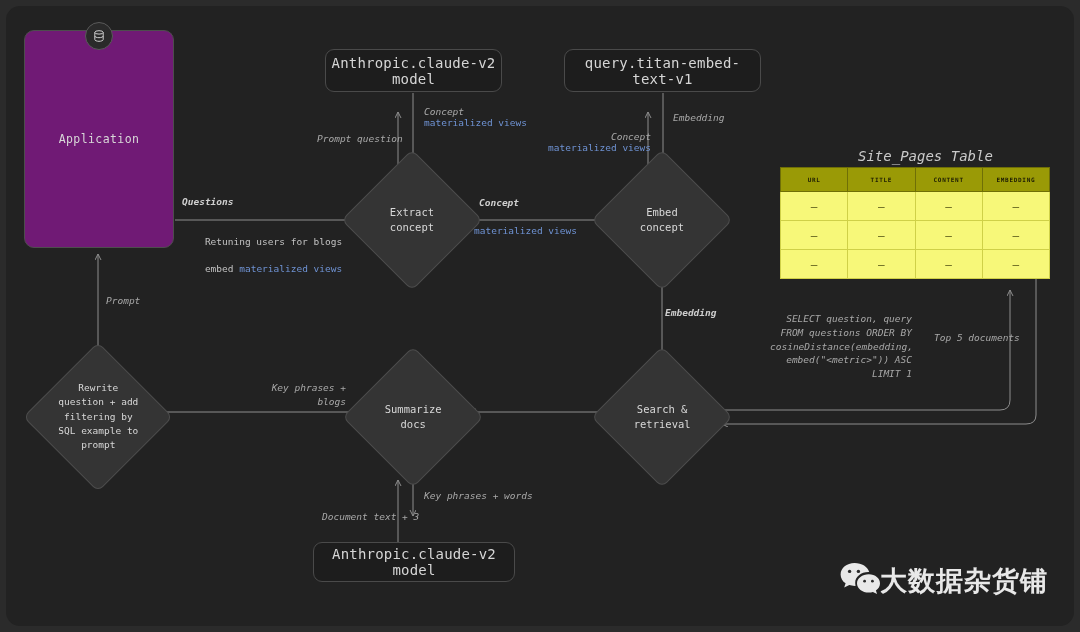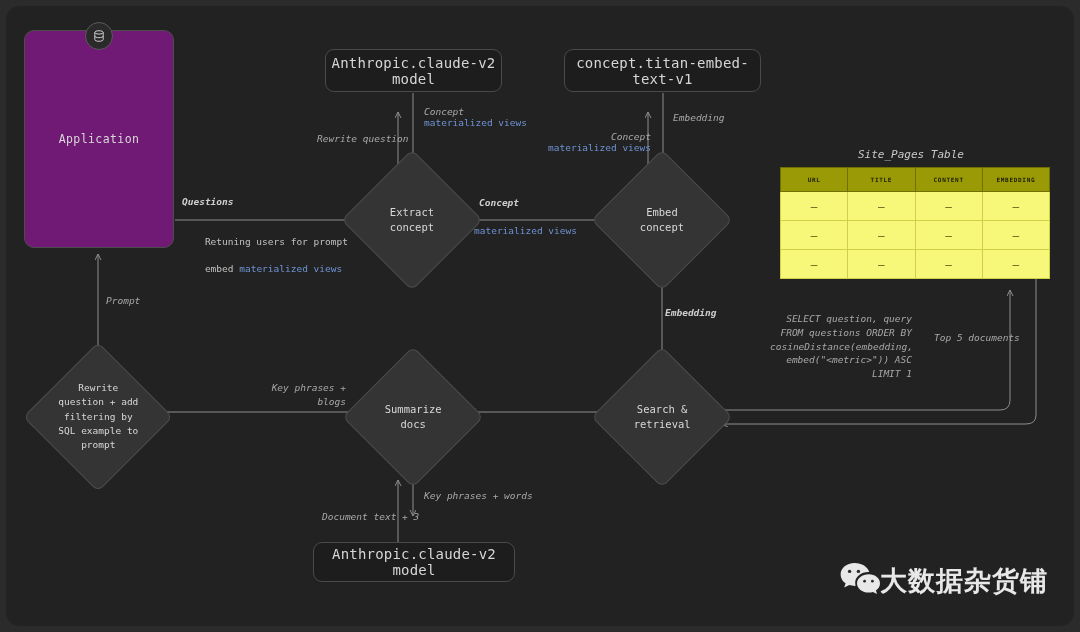--- a/index.html
+++ b/index.html
@@ -115,21 +115,21 @@
   .lbl.plain { font-style: normal; color: #c2c2c2; }
   .lbl.blue  { color: #6f93d4; font-style: normal; }
   .lbl.bold  { font-weight: bold; color: #cfcfcf; }
   .lbl.right { text-align: right; }
 
   
   .tbl-title {
     position: absolute;
     left: 858px;
     top: 148px;
-    font-size: 11px;
+    font-size: 14px;
     font-style: italic;
     color: #c9c9c9;
     white-space: nowrap;
   }
   .sp-table {
     position: absolute;
     left: 780px;
     top: 167px;
     width: 270px;
     border-collapse: collapse;
@@ -223,21 +223,21 @@
       <ellipse cx="7" cy="3.4" rx="4.2" ry="1.7"></ellipse>
       <path d="M2.8,3.4 L2.8,10.6 C2.8,11.5 4.7,12.3 7,12.3 C9.3,12.3 11.2,11.5 11.2,10.6 L11.2,3.4"></path>
       <path d="M2.8,7 C2.8,7.9 4.7,8.7 7,8.7 C9.3,8.7 11.2,7.9 11.2,7"></path>
     </svg>
   </div>
 
   <div class="node model-box mb-claude-top">
     <span>Anthropic.claude-v2 model</span>
   </div>
   <div class="node model-box mb-titan">
-    <span>concept.titan-embed-text-v1</span>
+    <span>query.titan-embed-text-v1</span>
   </div>
   <div class="node model-box mb-claude-bot">
     <span>Anthropic.claude-v2 model</span>
   </div>
 
   <div class="node diamond d-extract">
     <span class="dlabel">Extract
 concept</span>
   </div>
   <div class="node diamond d-embed">
@@ -255,25 +255,25 @@
   <div class="node diamond d-rewrite">
     <span class="dlabel">Rewrite
 question + add
 filtering by
 SQL example to
 prompt</span>
   </div>
 
   <div class="lbl bold" style="left:182px; top:195px;">Questions</div>
   <div class="lbl plain" style="left:182px; top:221px;">
-    <span>Retuning users for prompt</span><br>
+    <span>Retuning users for blogs</span><br>
     <span>embed </span><span class="lbl blue" style="position:static;">materialized views</span>
   </div>
 
-  <div class="lbl" style="left:317px; top:132px;">Rewrite question</div>
+  <div class="lbl" style="left:317px; top:132px;">Prompt question</div>
 
   <div class="lbl" style="left:424px; top:105px;">Concept</div>
   <div class="lbl blue" style="left:424px; top:116px;">materialized views</div>
 
   <div class="lbl right" style="left:518px; top:130px; width:133px;">Concept</div>
   <div class="lbl blue right" style="left:518px; top:141px; width:133px;">materialized views</div>
 
   <div class="lbl bold" style="left:479px; top:196px;">Concept</div>
   <div class="lbl blue" style="left:474px; top:224px;">materialized views</div>
 

